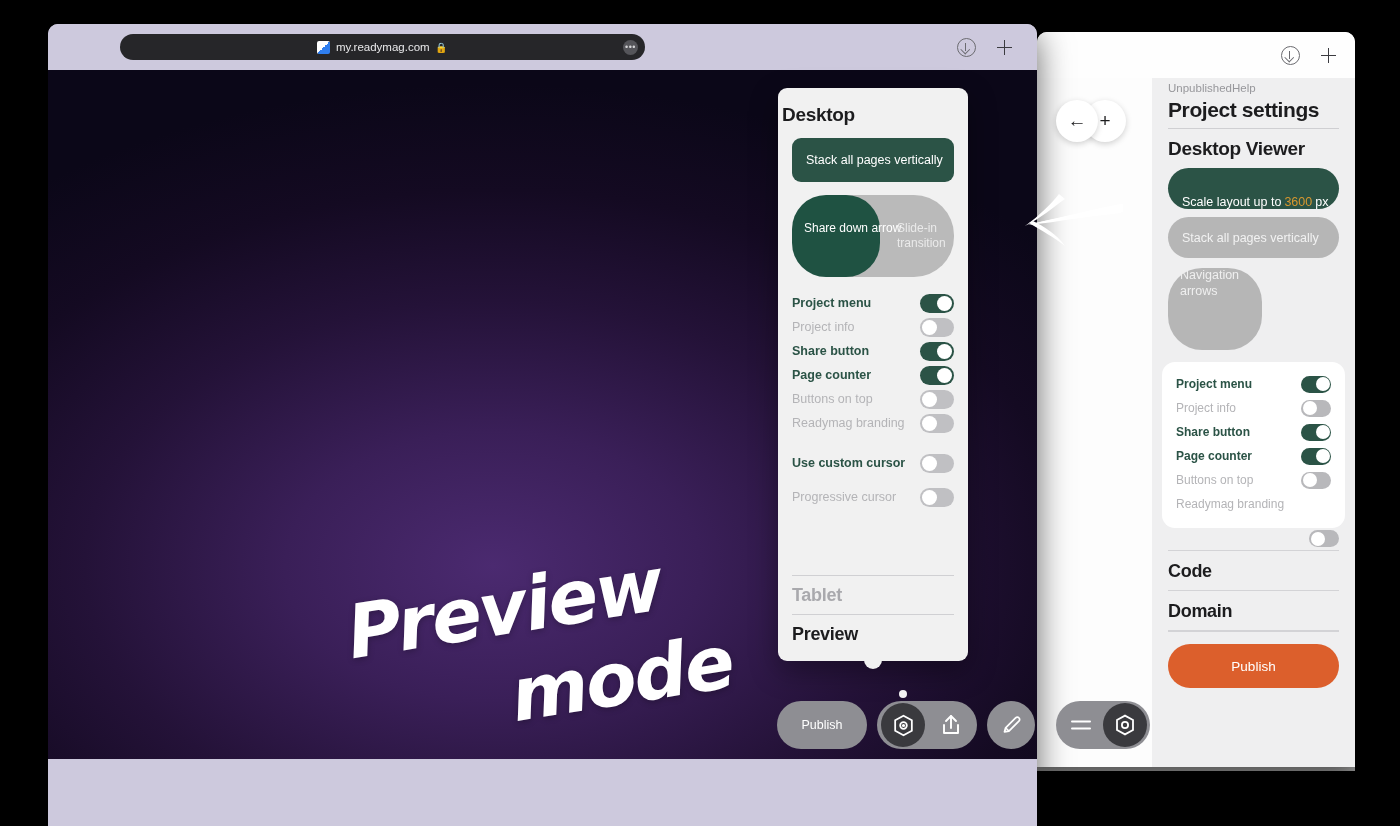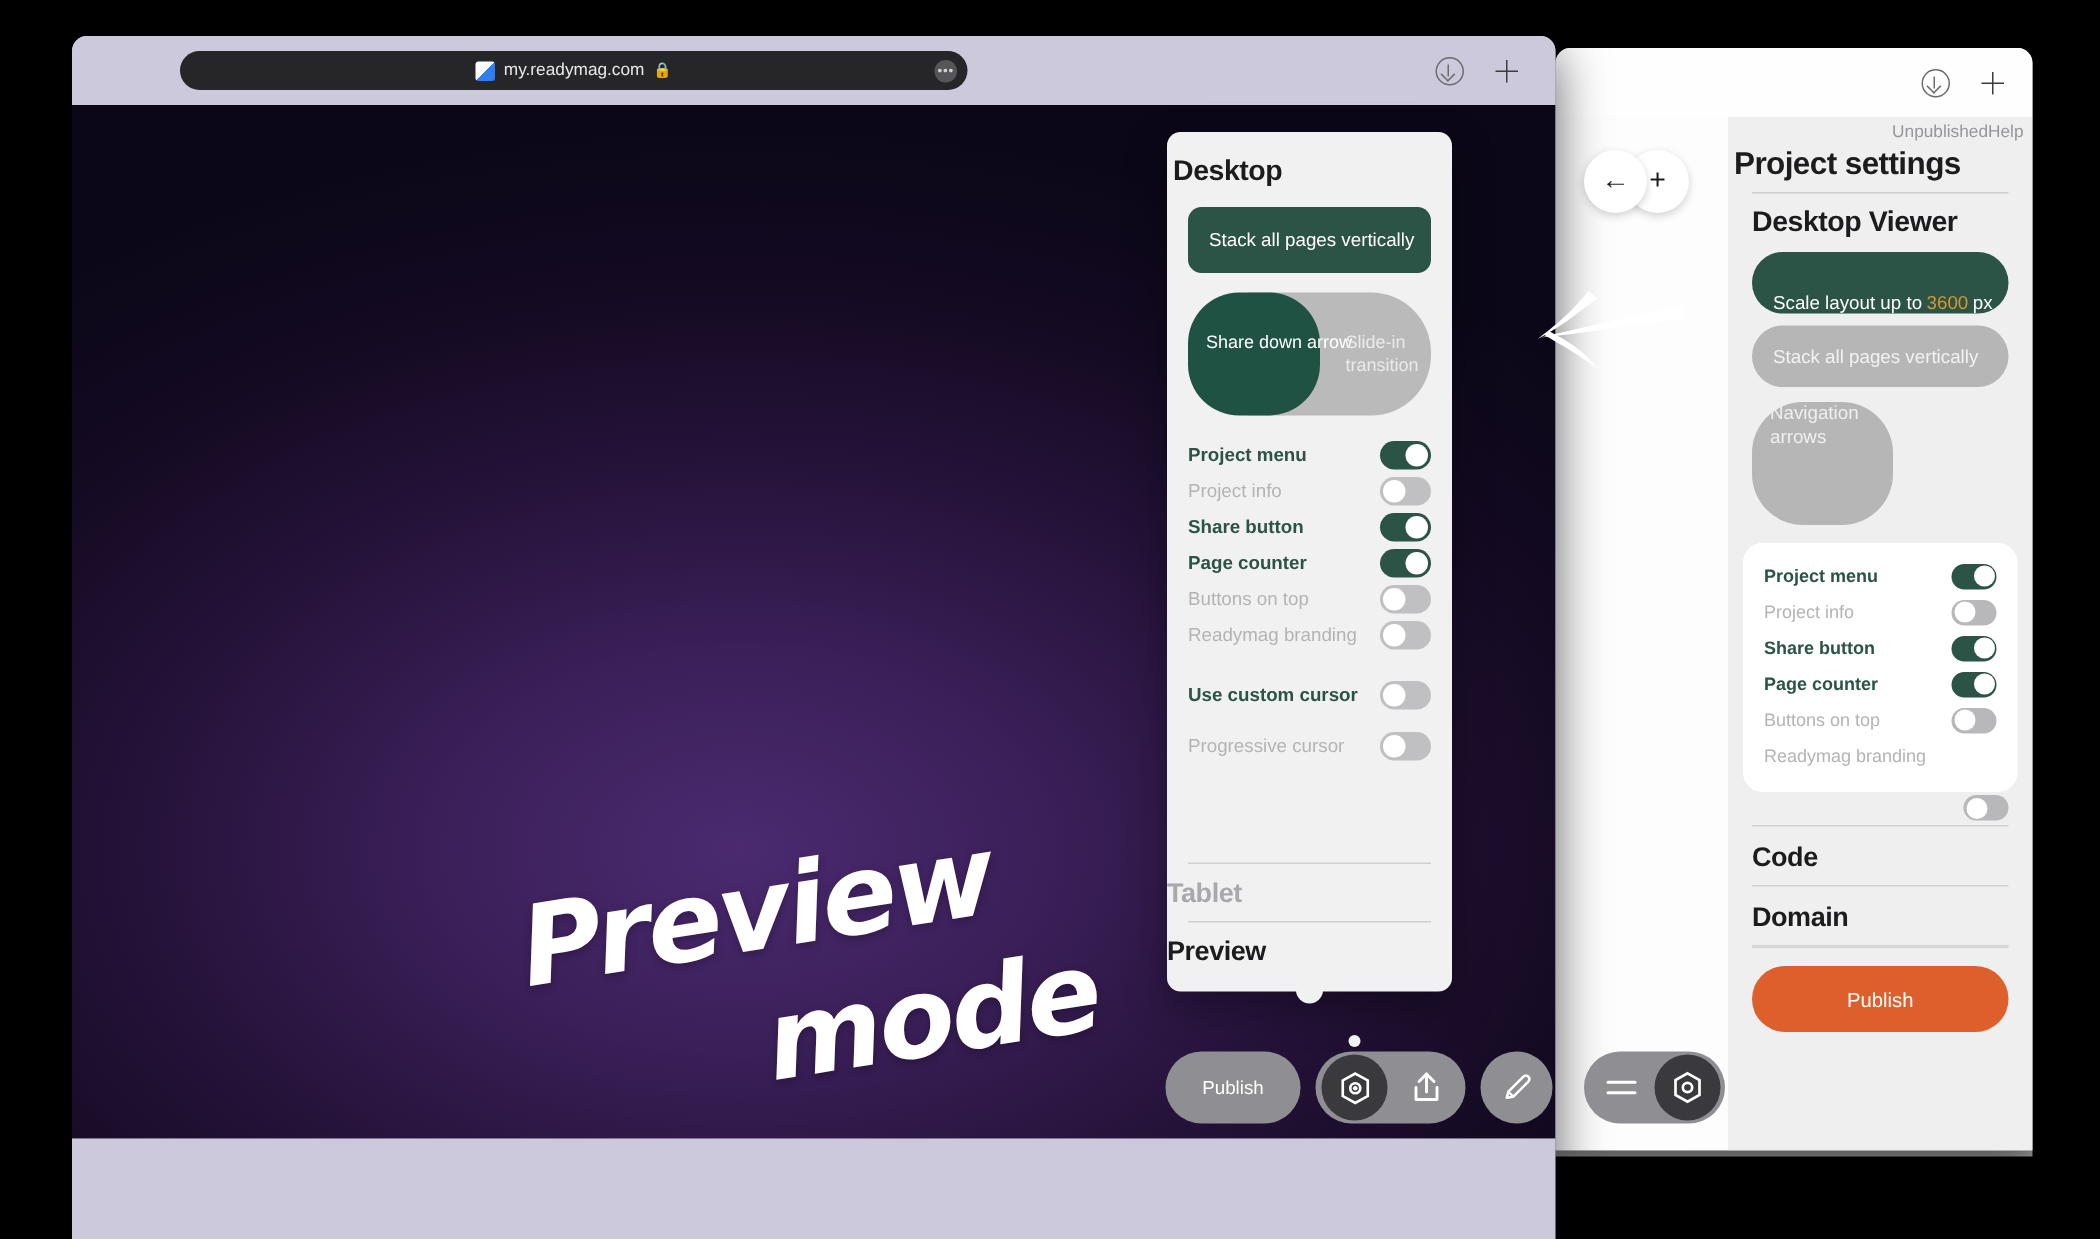--- a/index.html
+++ b/index.html
@@ -13,22 +13,22 @@
   .tb-icons{position:absolute;display:flex;align-items:center;gap:20px;}
   .ic-dl{width:17px;height:17px;border:1.4px solid #6b6b70;border-radius:50%;position:relative;display:inline-block;}
   .ic-dl:before{content:"";position:absolute;left:7px;top:3.5px;width:1.4px;height:8px;background:#6b6b70;}
   .ic-dl:after{content:"";position:absolute;left:4.2px;top:7.4px;width:5.5px;height:5.5px;border-right:1.4px solid #6b6b70;border-bottom:1.4px solid #6b6b70;transform:rotate(45deg);}
   .ic-plus{width:17px;height:17px;position:relative;display:inline-block;}
   .ic-plus:before{content:"";position:absolute;left:7.6px;top:1px;width:1.6px;height:15px;background:#3b3b40;}
   .ic-plus:after{content:"";position:absolute;left:1px;top:7.6px;width:15px;height:1.6px;background:#3b3b40;}
 
   
   .settings{position:absolute;left:115px;top:46px;width:203px;height:689px;background:#efeff0;}
-  .st-top{display:flex;justify-content:flex-end;font-size:11.5px;color:#97979b;padding:4px 6px 0 16px;}
-  .st-h1{font-size:21px;font-weight:700;color:#1c1c1e;letter-spacing:-.4px;padding:4px 16px 0 4px;}
+  .st-top{display:flex;justify-content:flex-start;font-size:11.5px;color:#97979b;padding:4px 6px 0 16px;}
+  .st-h1{font-size:21px;font-weight:700;color:#1c1c1e;letter-spacing:-.4px;padding:4px 16px 0 16px;}
   .st-rule{height:1px;background:#cfcfd2;margin:6px 16px 0 16px;}
   .st-h2{font-size:19px;font-weight:700;color:#1c1c1e;letter-spacing:-.3px;padding:9px 16px 0 16px;}
   .pill-green{margin:8px 16px 0 16px;background:#2b5346;color:#fff;border-radius:22px;height:41px;display:flex;align-items:flex-end;padding-left:14px;font-size:12.5px;}
   .pill-green .num{color:#d6972f;padding:0 3px;}
   .pill-gray{margin:8px 16px 0 16px;background:#b6b6b6;color:#f2f2f2;border-radius:22px;height:41px;display:flex;align-items:center;padding-left:14px;font-size:12.5px;}
   .blob-gray{margin:10px 16px 0 16px;width:82px;height:82px;background:#b6b6b6;color:#efefef;font-size:12.5px;
      border-radius:34px 34px 34px 34px;display:flex;align-items:flex-start;padding-left:12px;line-height:1.25;}
   .tgcard{margin:12px 10px 0 10px;background:#fff;border-radius:13px;padding:10px 0 12px 0;}
   .tgrow{display:flex;align-items:center;justify-content:space-between;padding:0 14px;height:24px;}
   .tgrow .lbl{font-size:12px;font-weight:700;color:#2b5346;}
@@ -77,21 +77,21 @@
   .po-row .lbl{font-size:12.5px;font-weight:700;color:#2b5346;}
   .po-row.off .lbl{color:#b4b4b7;font-weight:400;}
   .psw{width:34px;height:19px;border-radius:10px;position:relative;flex:0 0 auto;}
   .psw.on{background:#2b5346;}
   .psw.off{background:#c0c0c3;}
   .psw .knob{position:absolute;top:2px;width:15px;height:15px;border-radius:50%;background:#fff;}
   .psw.on .knob{right:2px;}
   .psw.off .knob{left:2px;}
   .po-gap{height:16px;}
   .po-rule{height:1px;background:#d0d0d3;margin:0 14px;}
-  .po-item{font-size:18px;font-weight:700;padding:9px 0 8px 0;letter-spacing:-.3px;}
+  .po-item{font-size:18px;font-weight:700;padding:9px 0 8px 14px;letter-spacing:-.3px;}
   .po-item.dim{color:#a9a9ad;}
   .po-item.strong{color:#1c1c1e;}
   .po-spacer{height:66px;}
   .po-tail{position:absolute;left:50%;bottom:-8px;margin-left:-9px;width:18px;height:10px;background:#f1f1f1;border-radius:0 0 9px 9px;}
 
   
   .navcircles{position:absolute;left:1056px;top:100px;}
   .navc{position:absolute;width:42px;height:42px;border-radius:50%;background:#fff;box-shadow:0 2px 6px rgba(0,0,0,.18);}
   .navc.c1{left:0;top:0;z-index:2;}
   .navc.c2{left:28px;top:0;z-index:1;}

